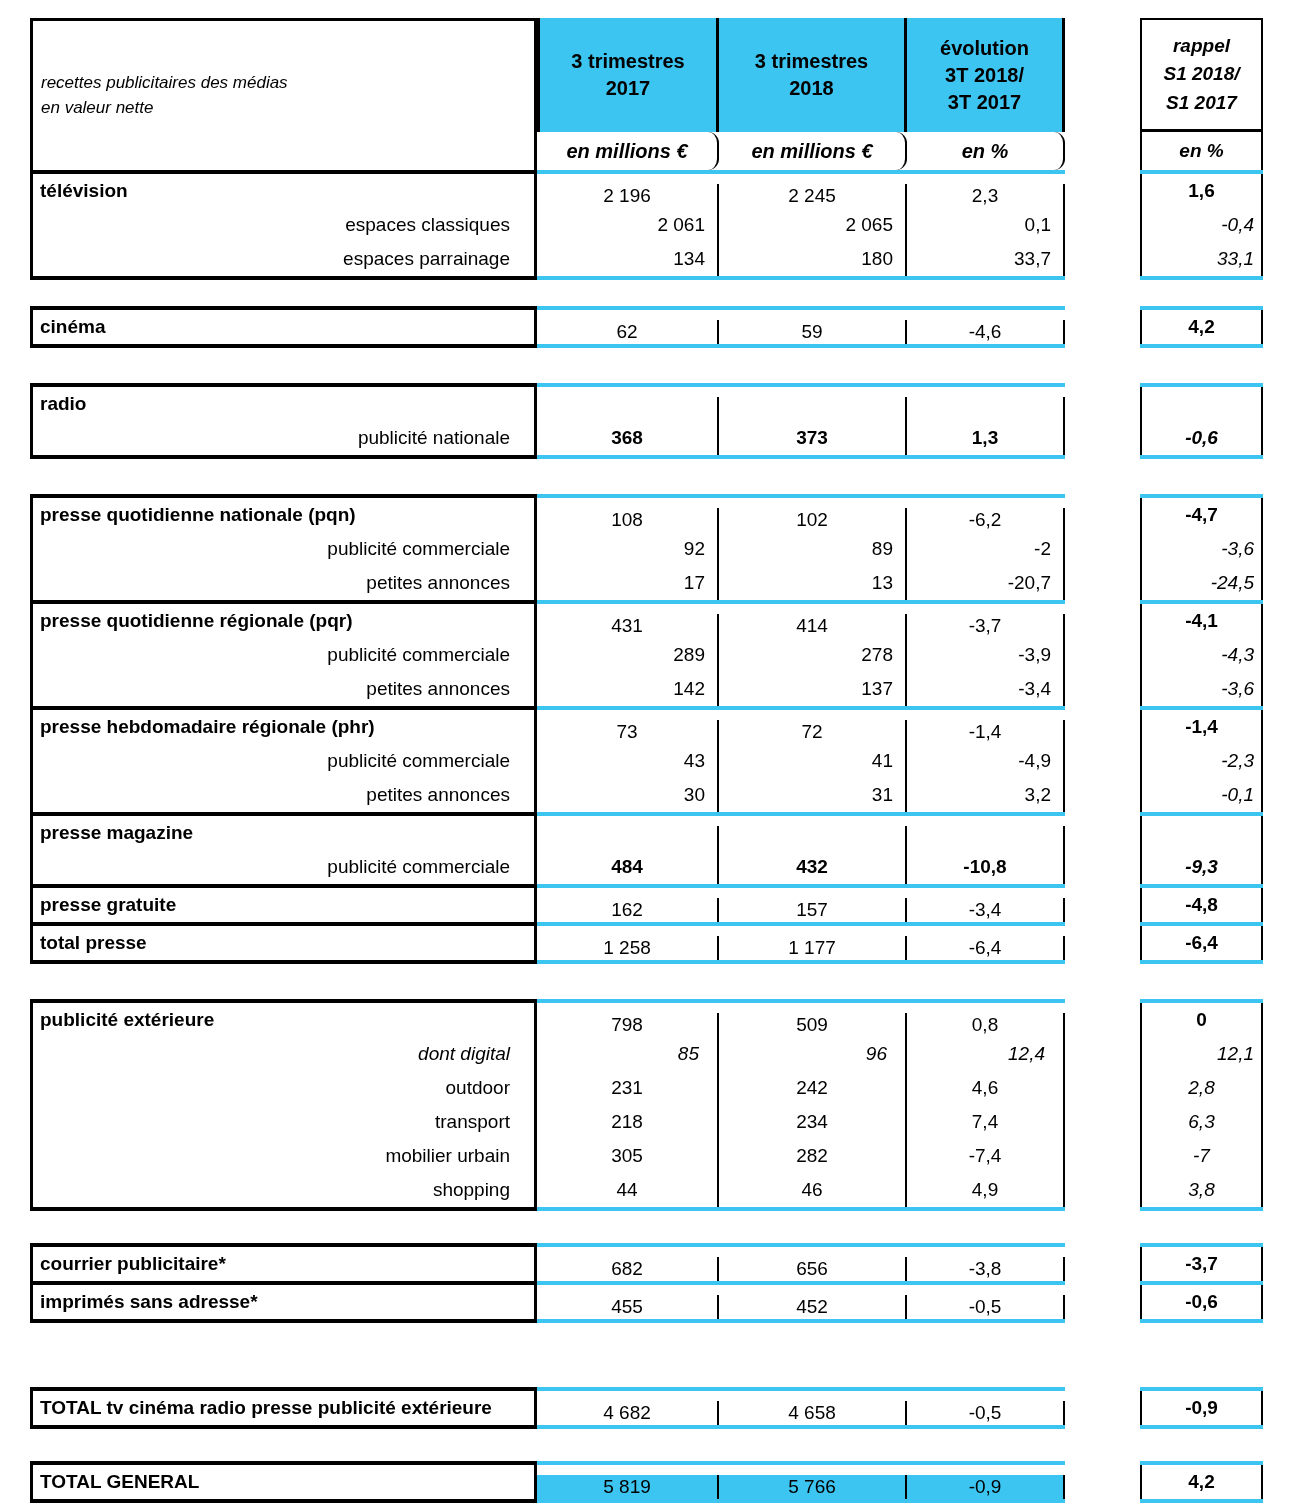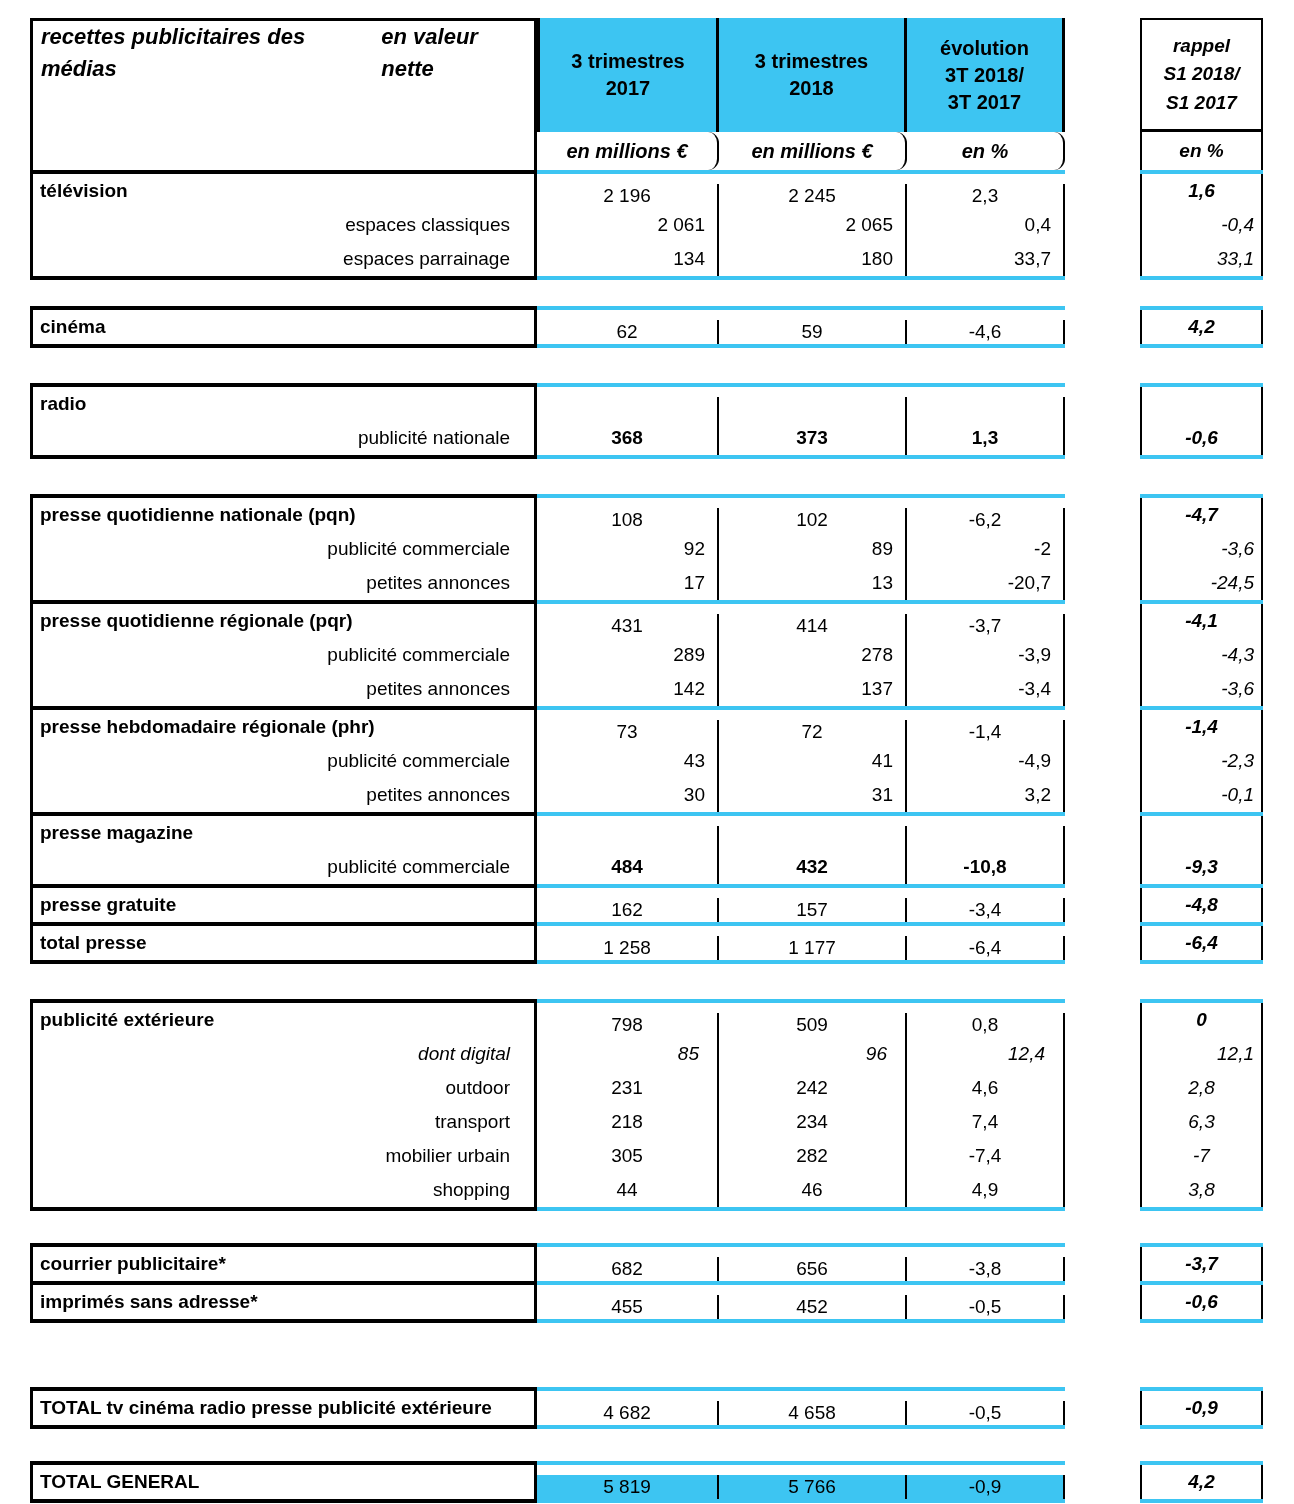--- a/index.html
+++ b/index.html
@@ -19,23 +19,23 @@
 
   
   .header{
     display:grid;
     grid-template-columns:var(--cols);
     grid-template-rows:114px 38px;
   }
   .h-label{
     grid-column:1; grid-row:1/3;
     border:3px solid var(--black); border-bottom:none;
-    display:flex; flex-direction:row; justify-content:center;
+    display:flex; flex-direction:column; justify-content:center;
     padding-left:8px;
-    font-style:italic; font-weight:700; font-size:22px; line-height:1.45;
+    font-style:italic; font-weight:400; font-size:17px; line-height:1.45;
   }
   .h-cy{
     background:var(--cyan);
     border-right:3px solid var(--black);
     display:flex; align-items:center; justify-content:center;
     text-align:center; font-weight:bold; font-size:20px; line-height:1.35;
     white-space:pre-line;
   }
   .h-cy.first{border-left:3px solid var(--black);}
   .h-rp1{
@@ -86,21 +86,21 @@
   .gapc{grid-column:5;}
   .rp{
     grid-column:6;
     border-left:2px solid var(--black); border-right:2px solid var(--black);
     display:flex; align-items:center; justify-content:center;
   }
 
   
   .r-main .lbl{font-weight:bold; padding-left:7px;}
   .r-main .c{font-weight:normal;margin-top:10px;}
-  .r-main .rp{font-weight:bold; font-style:italic;}
+  .r-main .rp{font-weight:bold; }
 
   .r-detail .lbl{justify-content:flex-end; padding-right:24px;}
   .r-detail .c{justify-content:flex-end; padding-right:12px;}
   .r-detail .rp{font-style:italic; justify-content:flex-end; padding-right:7px;}
 
   .r-detail-bold .lbl{justify-content:flex-end; padding-right:24px;}
   .r-detail-bold .c{font-weight:bold;}
   .r-detail-bold .rp{font-weight:bold; font-style:italic;}
 
   .r-detail-center .lbl{justify-content:flex-end; padding-right:24px;}
@@ -153,21 +153,21 @@
           <div class="c">2 196</div>
           <div class="c">2 245</div>
           <div class="c">2,3</div>
           <div class="gapc"></div>
           <div class="rp">1,6</div>
         </div>
         <div class="row r-detail">
           <div class="lbl">espaces classiques</div>
           <div class="c">2 061</div>
           <div class="c">2 065</div>
-          <div class="c">0,4</div>
+          <div class="c">0,1</div>
           <div class="gapc"></div>
           <div class="rp">-0,4</div>
         </div>
         <div class="row r-detail">
           <div class="lbl">espaces parrainage</div>
           <div class="c">134</div>
           <div class="c">180</div>
           <div class="c">33,7</div>
           <div class="gapc"></div>
           <div class="rp">33,1</div>

